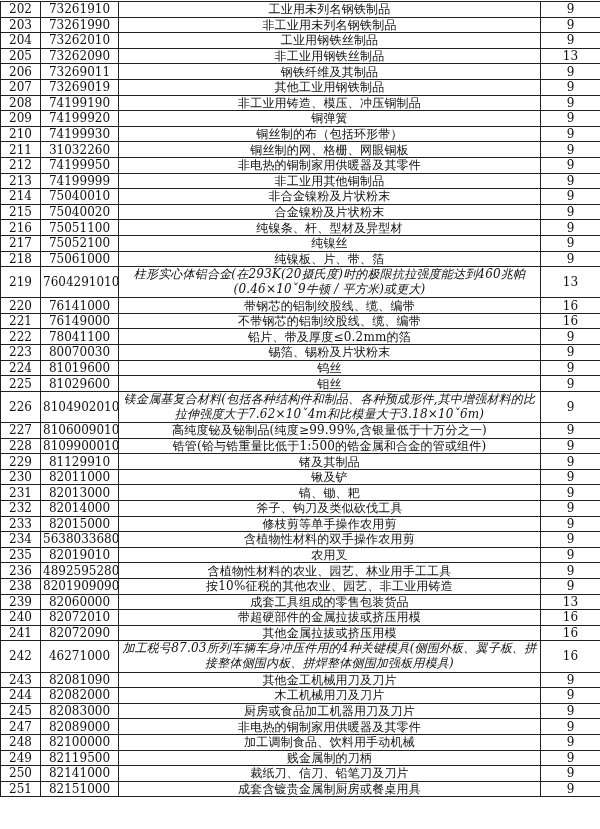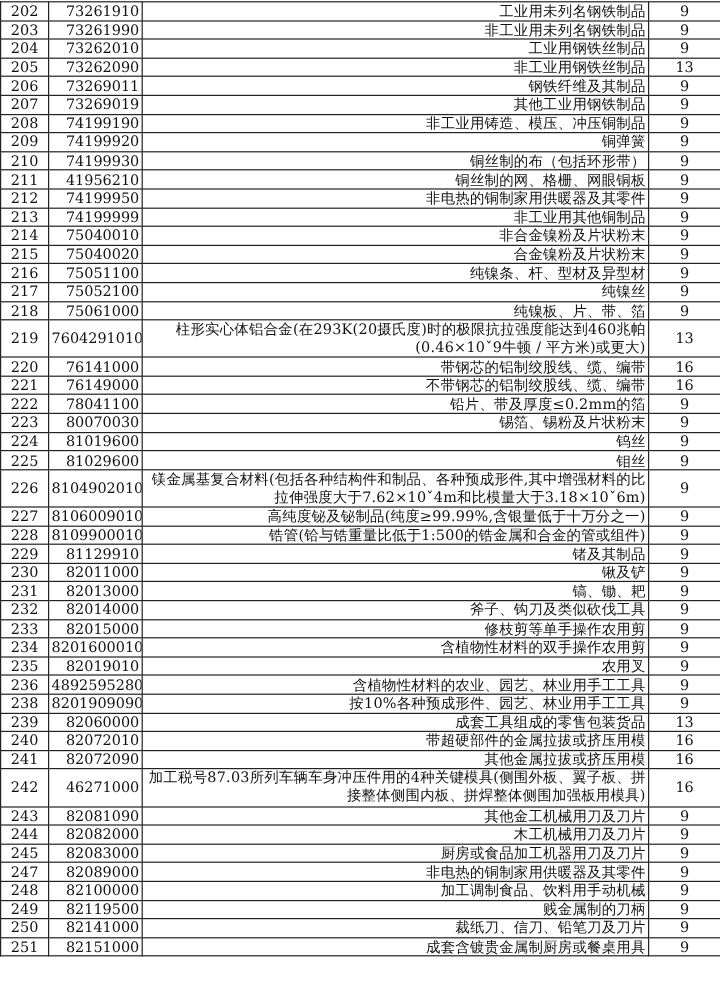--- a/index.html
+++ b/index.html
@@ -21,24 +21,24 @@
     border: 1px solid #222;
     padding: 0 2px;
     height: 14.6px;
     line-height: 14px;
     white-space: nowrap;
     overflow: hidden;
     vertical-align: middle;
   }
   td.double { height: 30.2px; white-space: normal; }
   td.no { text-align: center; }
-  td.code { text-align: right; }
-  td.name { text-align: right; letter-spacing: 0.2px; }
+  td.code { text-align: center; }
+  td.name { text-align: center; letter-spacing: 0.2px; }
   td.rate { text-align: center; }
-  td.name.double { line-height: 15px; }
+  td.name.double { line-height: 15px; font-style: italic; }
 </style>
 </head>
 <body>
 
 <table>
   <colgroup>
     <col class="c-no">
       <col class="c-code">
       <col class="c-name">
       <col class="c-rate">
@@ -93,21 +93,21 @@
         <td class="rate">9</td>
       </tr>
       <tr>
         <td class="no">210</td>
         <td class="code">74199930</td>
         <td class="name">铜丝制的布（包括环形带）</td>
         <td class="rate">9</td>
       </tr>
       <tr>
         <td class="no">211</td>
-        <td class="code">41956210</td>
+        <td class="code">31032260</td>
         <td class="name">铜丝制的网、格栅、网眼铜板</td>
         <td class="rate">9</td>
       </tr>
       <tr>
         <td class="no">212</td>
         <td class="code">74199950</td>
         <td class="name">非电热的铜制家用供暖器及其零件</td>
         <td class="rate">9</td>
       </tr>
       <tr>
@@ -231,40 +231,40 @@
         <td class="rate">9</td>
       </tr>
       <tr>
         <td class="no">233</td>
         <td class="code">82015000</td>
         <td class="name">修枝剪等单手操作农用剪</td>
         <td class="rate">9</td>
       </tr>
       <tr>
         <td class="no">234</td>
-        <td class="code">8201600010</td>
+        <td class="code">5638033680</td>
         <td class="name">含植物性材料的双手操作农用剪</td>
         <td class="rate">9</td>
       </tr>
       <tr>
         <td class="no">235</td>
         <td class="code">82019010</td>
         <td class="name">农用叉</td>
         <td class="rate">9</td>
       </tr>
       <tr>
         <td class="no">236</td>
         <td class="code">4892595280</td>
         <td class="name">含植物性材料的农业、园艺、林业用手工工具</td>
         <td class="rate">9</td>
       </tr>
       <tr>
         <td class="no">238</td>
         <td class="code">82019090901</td>
-        <td class="name">按10%各种预成形件、园艺、林业用手工工具</td>
+        <td class="name">按10%征税的其他农业、园艺、非工业用铸造</td>
         <td class="rate">9</td>
       </tr>
       <tr>
         <td class="no">239</td>
         <td class="code">82060000</td>
         <td class="name">成套工具组成的零售包装货品</td>
         <td class="rate">13</td>
       </tr>
       <tr>
         <td class="no">240</td>

